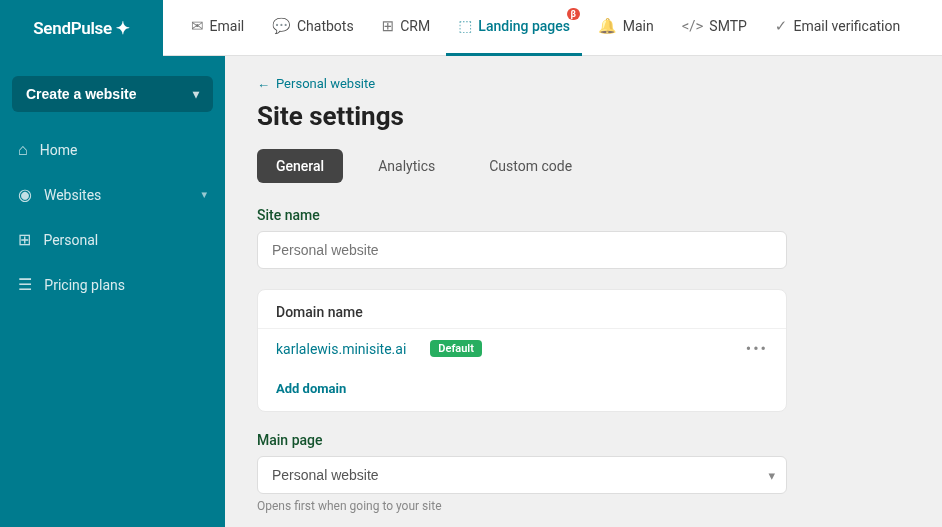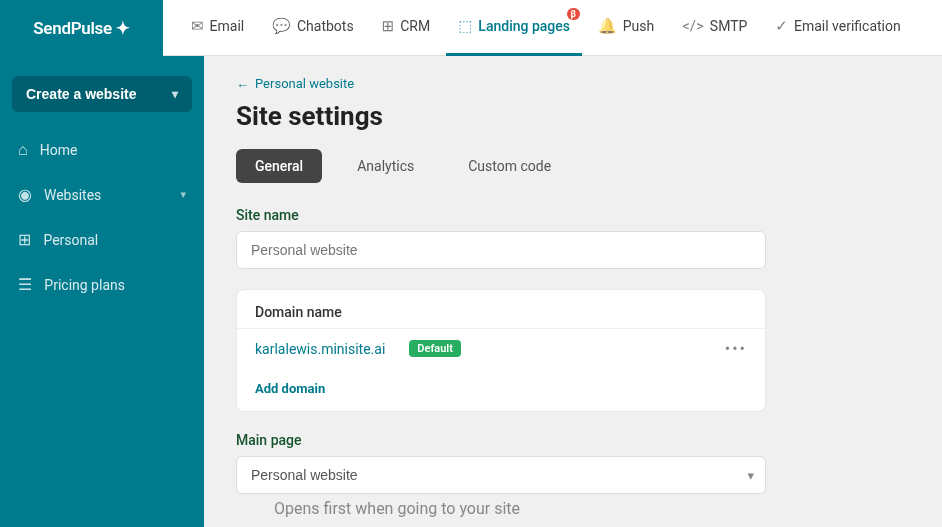--- a/index.html
+++ b/index.html
@@ -71,21 +71,21 @@
 
     
     .main-layout {
       display: flex;
       flex: 1;
       overflow: hidden;
     }
 
     
     .sidebar {
-      width: 204px;
+      width: 225px;
       background: #007b8e;
       flex-shrink: 0;
       display: flex;
       flex-direction: column;
       padding-top: 12px;
     }
     .create-btn {
       margin: 8px 12px 16px 12px;
       background: #005f6e;
       color: #fff;
@@ -257,23 +257,22 @@
       position: absolute;
       right: 12px;
       top: 50%;
       transform: translateY(-50%);
       color: #888;
       pointer-events: none;
       font-size: 13px;
     }
     .helper-text {
       margin-top: 5px;
-      font-size: 16px;
+      font-size: 12px;
       color: #888;
-      margin-left: 38px;
     }
   </style>
 </head>
 <body>
 
 <div class="top-nav">
   <div class="logo-area">
     <span class="logo-text">SendPulse ✦</span>
   </div>
   <div class="nav-items">
@@ -289,21 +288,21 @@
       <span class="nav-icon">⊞</span>
       <span>CRM</span>
     </div>
     <div class="nav-item active">
       <span class="nav-icon">⬚</span>
       <span>Landing pages</span>
       <span class="beta-badge">β</span>
     </div>
     <div class="nav-item">
       <span class="nav-icon">🔔</span>
-      <span>Push</span>
+      <span>Main</span>
     </div>
     <div class="nav-item">
       <span class="nav-icon">&lt;/&gt;</span>
       <span>SMTP</span>
     </div>
     <div class="nav-item">
       <span class="nav-icon">✓</span>
       <span>Email verification</span>
     </div>
   </div>

